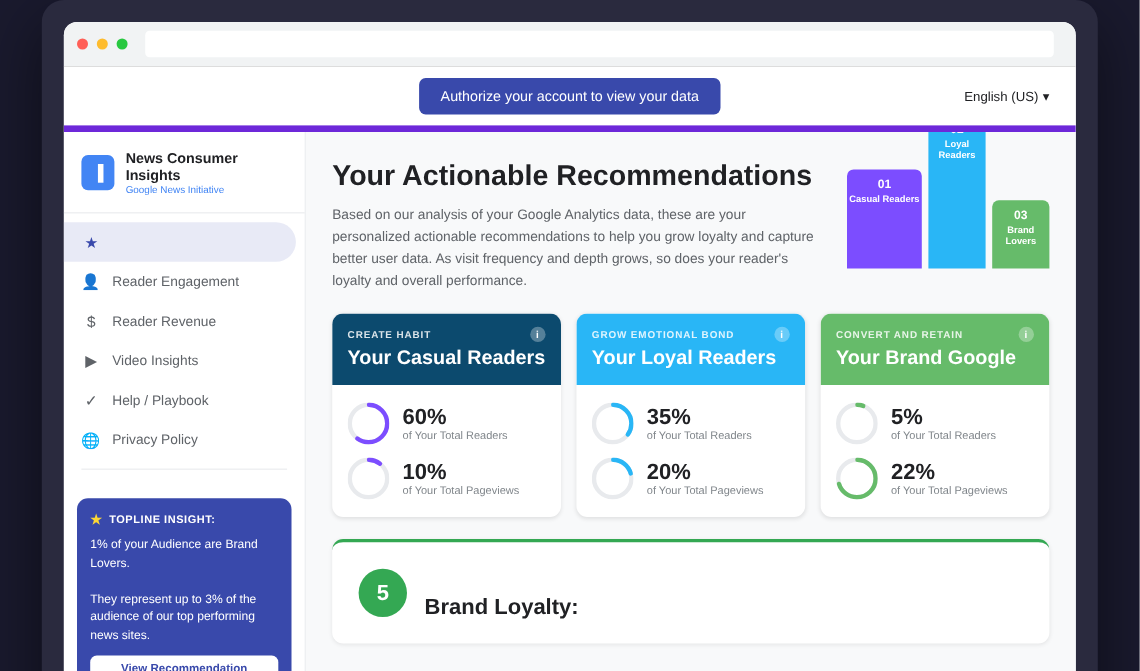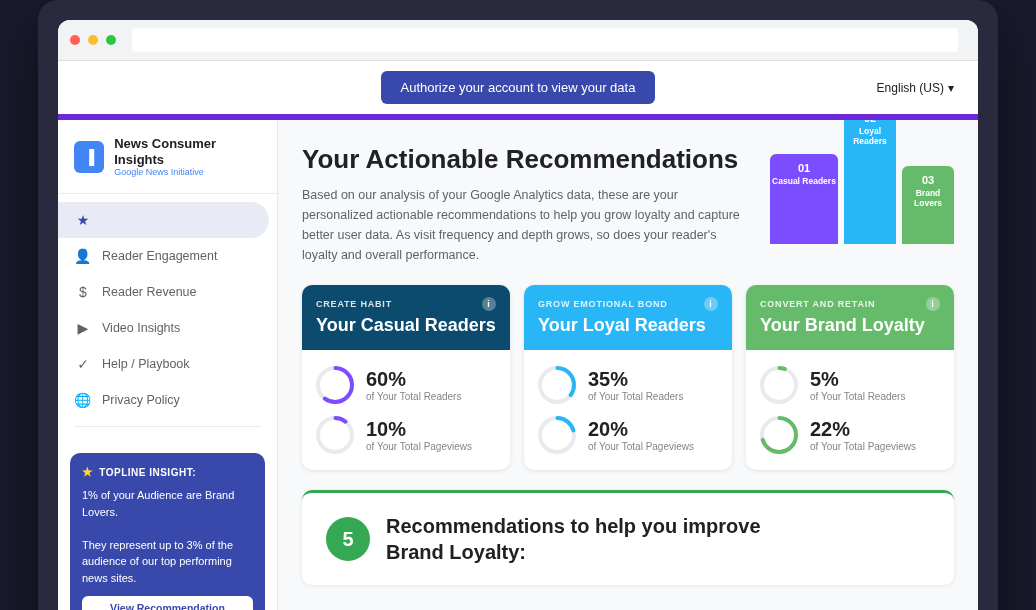--- a/index.html
+++ b/index.html
@@ -388,21 +388,21 @@
           <div class="reader-bars" id="reader-bars-container">
 
           <div class="reader-bar" style="background: rgb(124, 77, 255); width: 68px; height: 90px;">
                 <span class="bar-number">01</span>
                 <span class="bar-label">Casual Readers</span>
               </div>
               <div class="reader-bar" style="background: rgb(41, 182, 246); width: 52px; height: 140px;">
                 <span class="bar-number">02</span>
                 <span class="bar-label">Loyal Readers</span>
               </div>
-              <div class="reader-bar" style="background: rgb(102, 187, 106); width: 52px; height: 78px;">
+              <div class="reader-bar" style="background: rgb(102, 187, 106); width: 52px; height: 62px;">
                 <span class="bar-number">03</span>
                 <span class="bar-label">Brand Lovers</span>
               </div>
             </div>
         </div>
 
         <div class="cards-row" id="cards-container">
 
         <div class="card">
               <div class="card-header" style="background: #0c4a6e;">
@@ -465,21 +465,21 @@
                   </div>
                 </div>
               </div>
             </div>
             <div class="card">
               <div class="card-header" style="background: rgb(102, 187, 106);">
                 <div class="card-tag">
                   <span>CONVERT AND RETAIN</span>
                   <div class="card-info-icon">i</div>
                 </div>
-                <div class="card-title">Your Brand Loyalty</div>
+                <div class="card-title">Your Brand Google</div>
               </div>
               <div class="card-body">
                 <div class="stat-row">
                   <div class="donut-chart"><svg width="38" height="38" viewBox="0 0 38 38">
       <circle cx="19" cy="19" r="17" fill="none" stroke="#e8eaed" stroke-width="4"></circle>
       <circle cx="19" cy="19" r="17" fill="none" stroke="#66bb6a" stroke-width="4" stroke-dasharray="5.340707511102649 101.47344271095032" stroke-dashoffset="26.703537555513243" stroke-linecap="round"></circle>
     </svg></div>
                   <div class="stat-text">
                     <span class="stat-percent">5%</span>
                     <span class="stat-label">of Your Total Readers</span>
@@ -495,21 +495,21 @@
                     <span class="stat-label">of Your Total Pageviews</span>
                   </div>
                 </div>
               </div>
             </div>
           </div>
 
         <div class="recommendations-section">
           <div class="rec-number">5</div>
           <div class="rec-text">
-            <span>Recommendations to help you improve</span><br>
+            <br>
             <span>Brand Loyalty:</span>
           </div>
         </div>
       </div>
 
     </div>
   </div>
 </div>
 
 </body></html>

